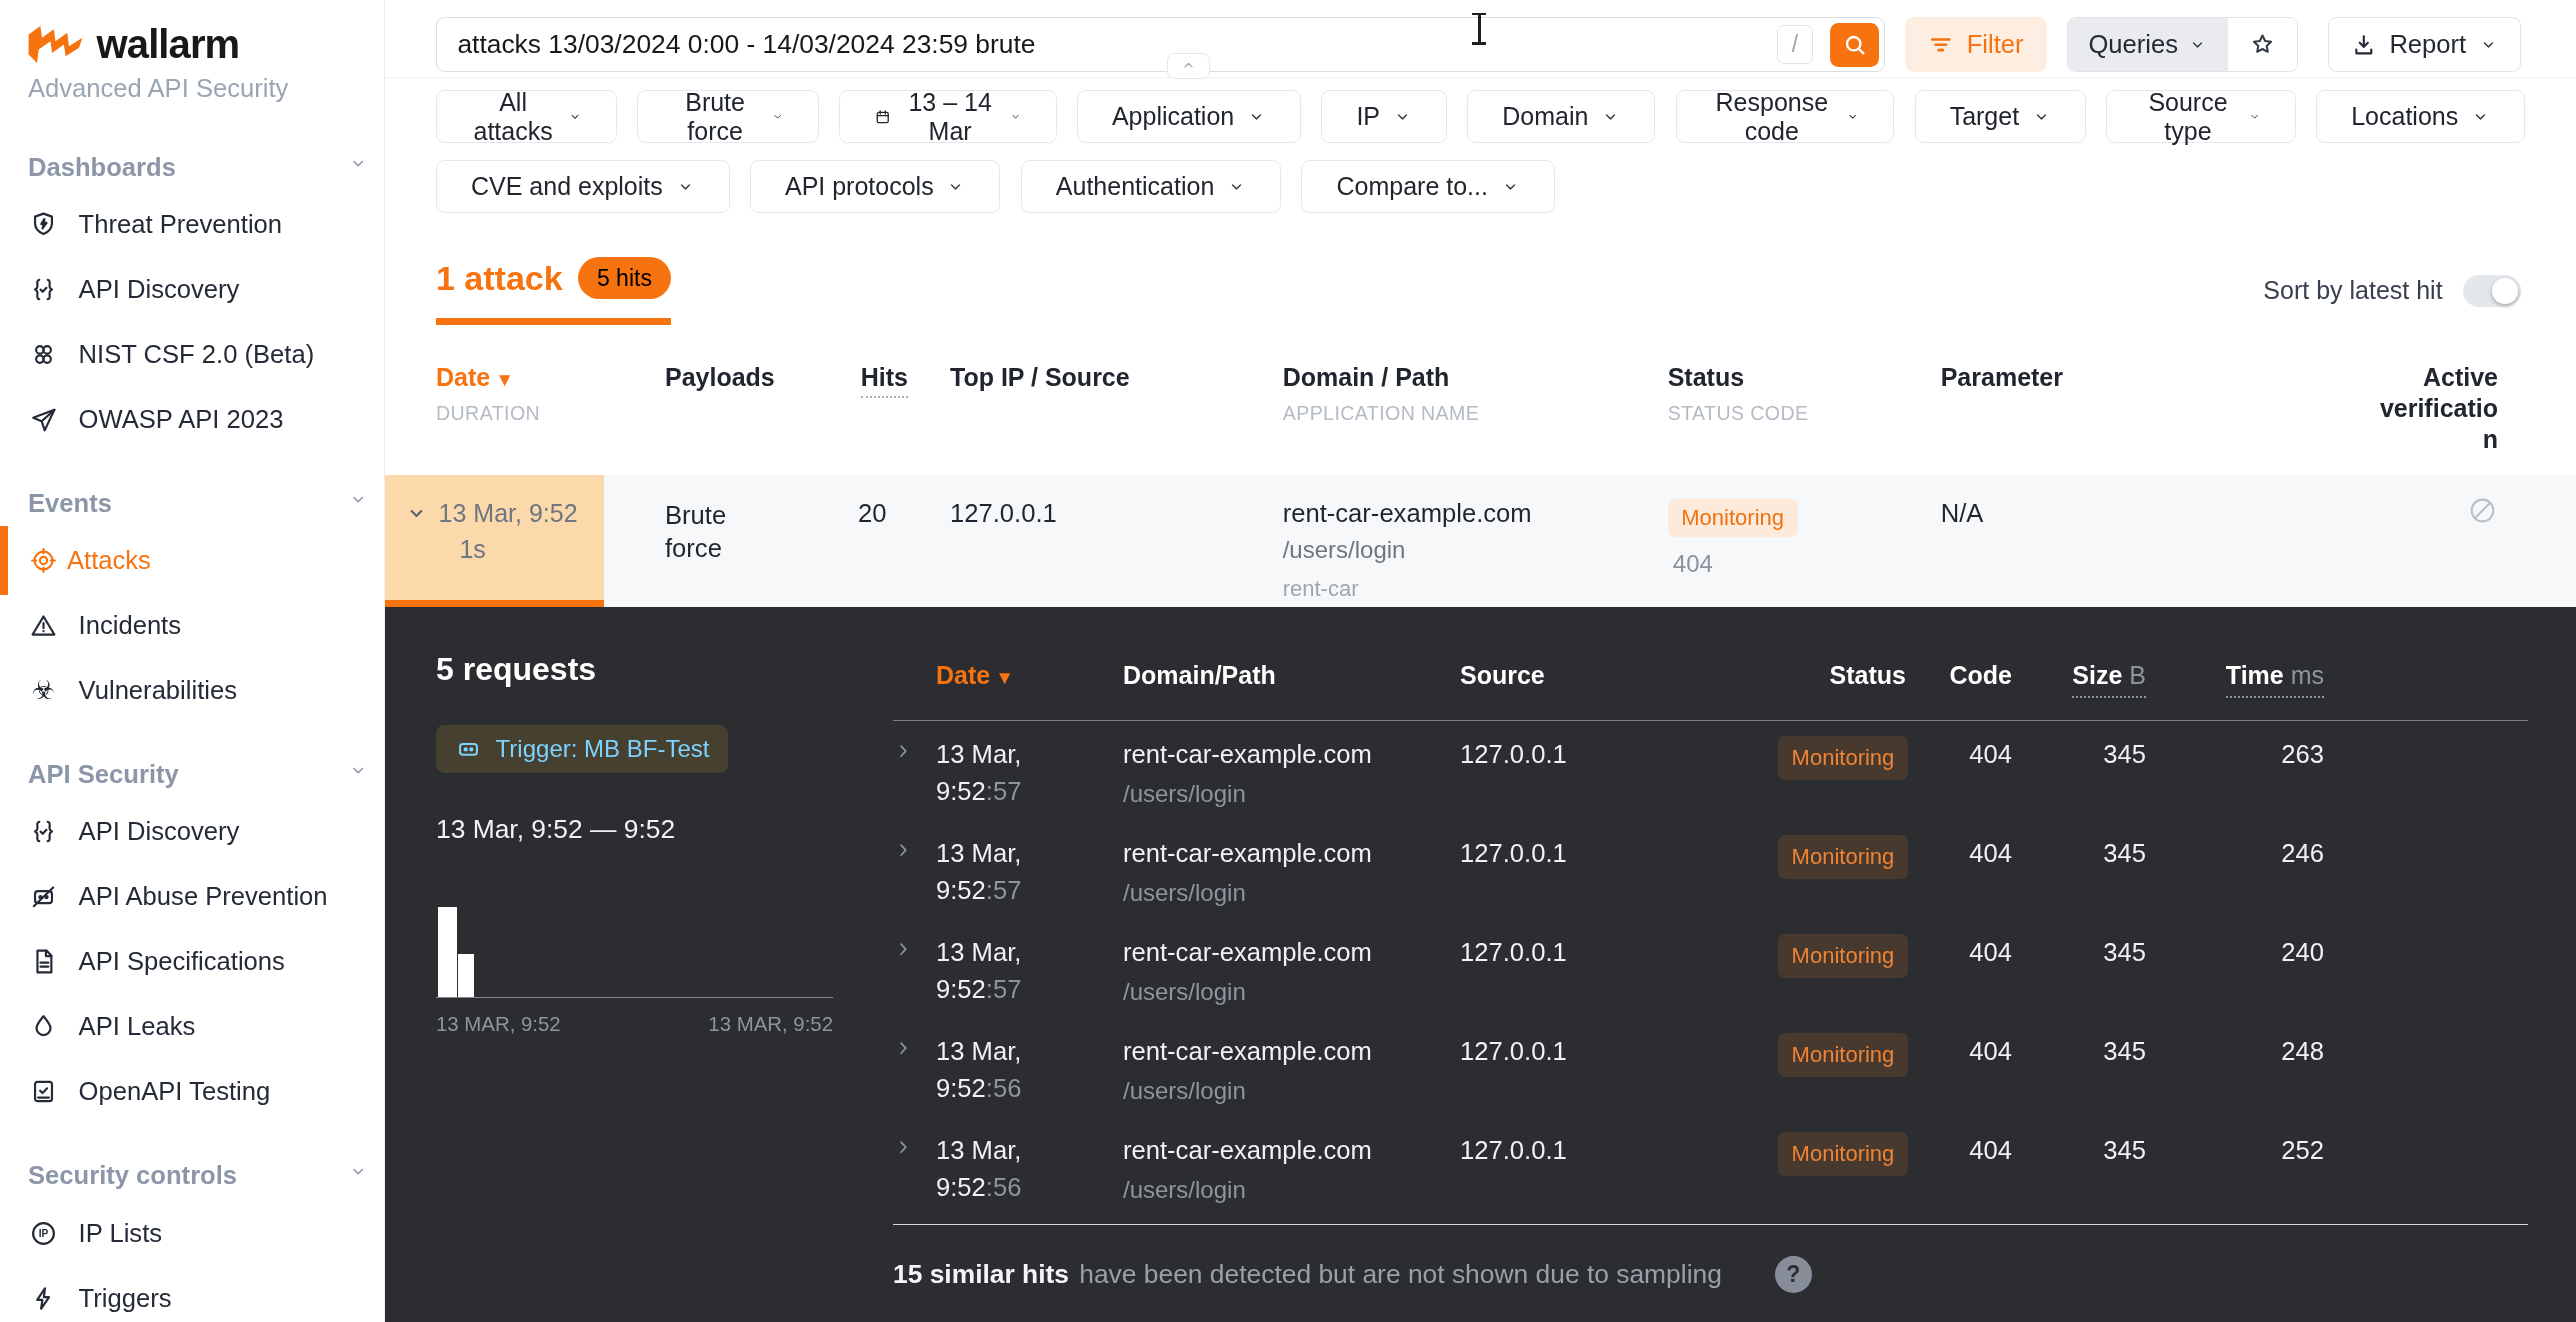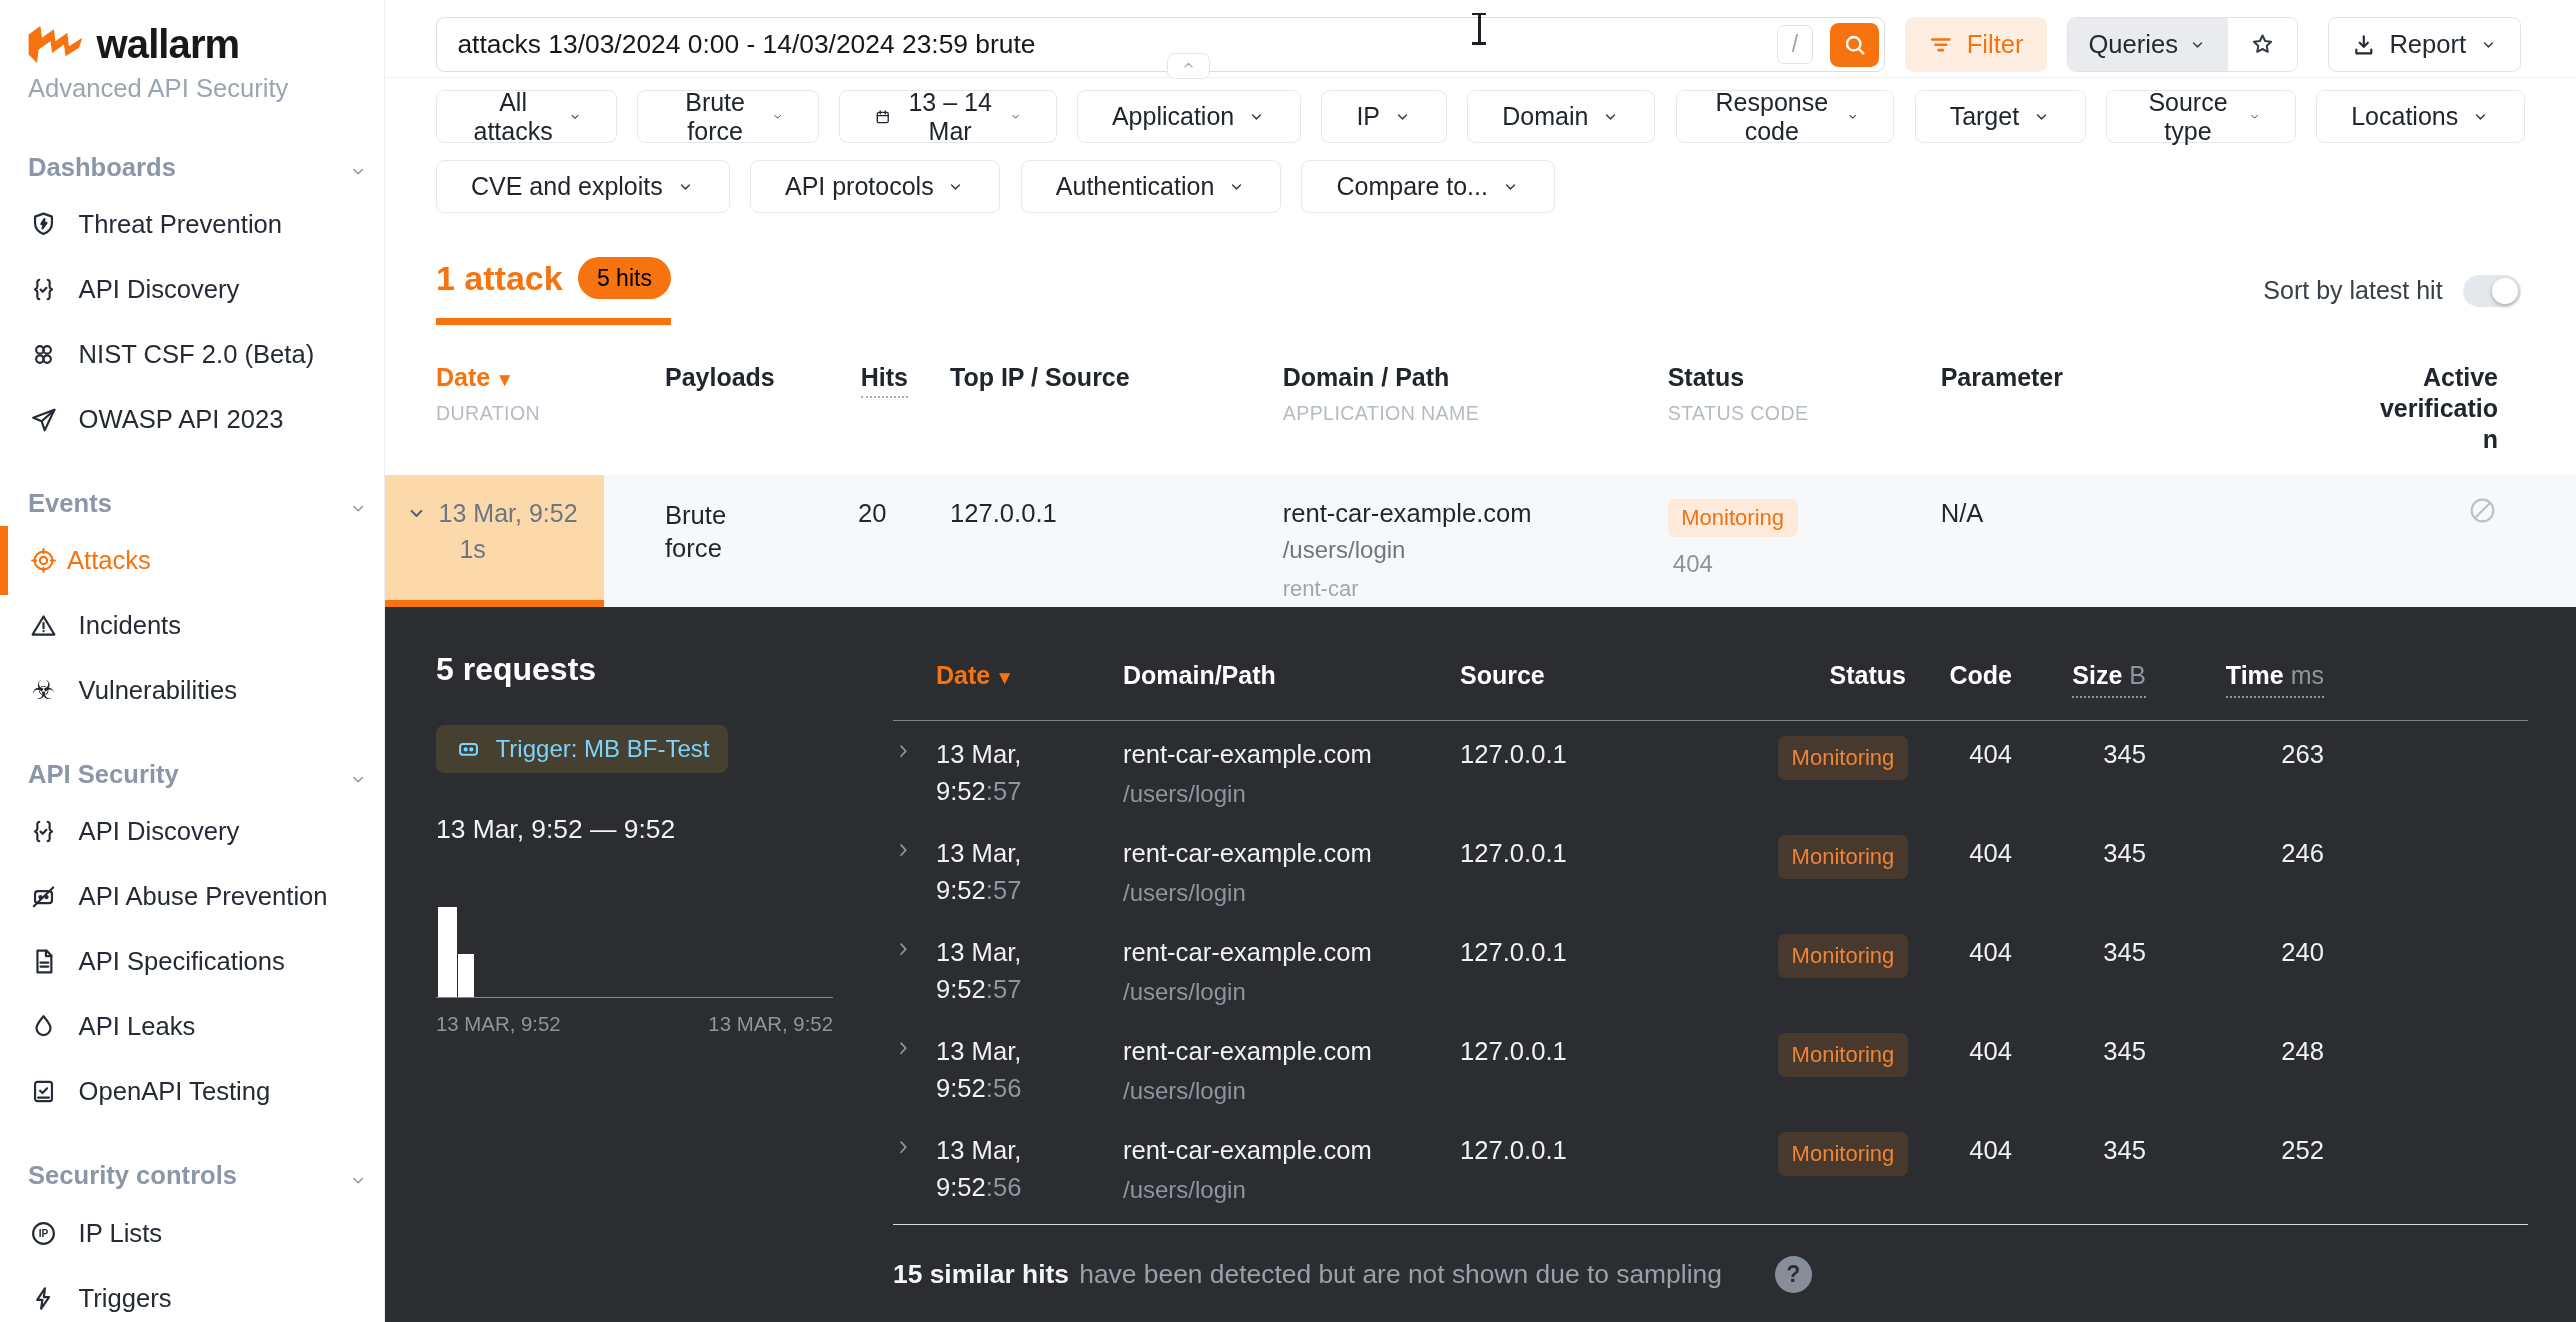--- a/index.html
+++ b/index.html
@@ -7,21 +7,21 @@
   body { font-family:"Liberation Sans","DejaVu Sans",sans-serif; background:#fff; color:#1f2630; }
   .app { display:flex; width:2576px; height:1322px; }
 
   
   .sidebar { width:385px; flex-shrink:0; border-right:1.7px solid #eceef2; padding:22px 0 36px 28px; display:flex; flex-direction:column; background:#fff; }
   .logo-row { display:flex; align-items:center; gap:13.6px; }
   .logo-mark { width:55px; height:37px; }
   .logo-text { font-size:40px; font-weight:bold; color:#17181a; letter-spacing:-0.9px; }
   .brand-sub { margin-top:6.8px; font-size:25.6px; color:#9aa5b4; }
   .nav { margin-top:19px; flex:1; }
-  .section-header { display:flex; justify-content:space-between; align-items:flex-end; padding-right:15.3px; margin:37px 0 10.2px 0; font-size:25.6px; font-weight:bold; color:#8b96a8; cursor:pointer; }
+  .section-header { display:flex; justify-content:space-between; align-items:flex-start; padding-right:15.3px; margin:37px 0 10.2px 0; font-size:25.6px; font-weight:bold; color:#8b96a8; cursor:pointer; }
   .nav-item { position:relative; display:flex; align-items:center; gap:19.6px; padding:17px 0; font-size:25.6px; color:#242b36; cursor:pointer; }
   .nav-item .icn { width:31px; height:31px; display:flex; align-items:center; justify-content:center; flex-shrink:0; }
   .nav-item svg { width:29px; height:29px; }
   .icn-text { font-family:"DejaVu Sans",sans-serif; font-size:26.4px; line-height:1; color:#20252e; }
   .nav-item.active { color:#f6730f;gap:8px; }
   .nav-item.active::before { content:""; position:absolute; left:-28px; top:-1.7px; bottom:-1.7px; width:7.7px; background:#f6730f; }
 
   
   .main { flex:1; display:flex; flex-direction:column; background:#fff; overflow:hidden; }
 

